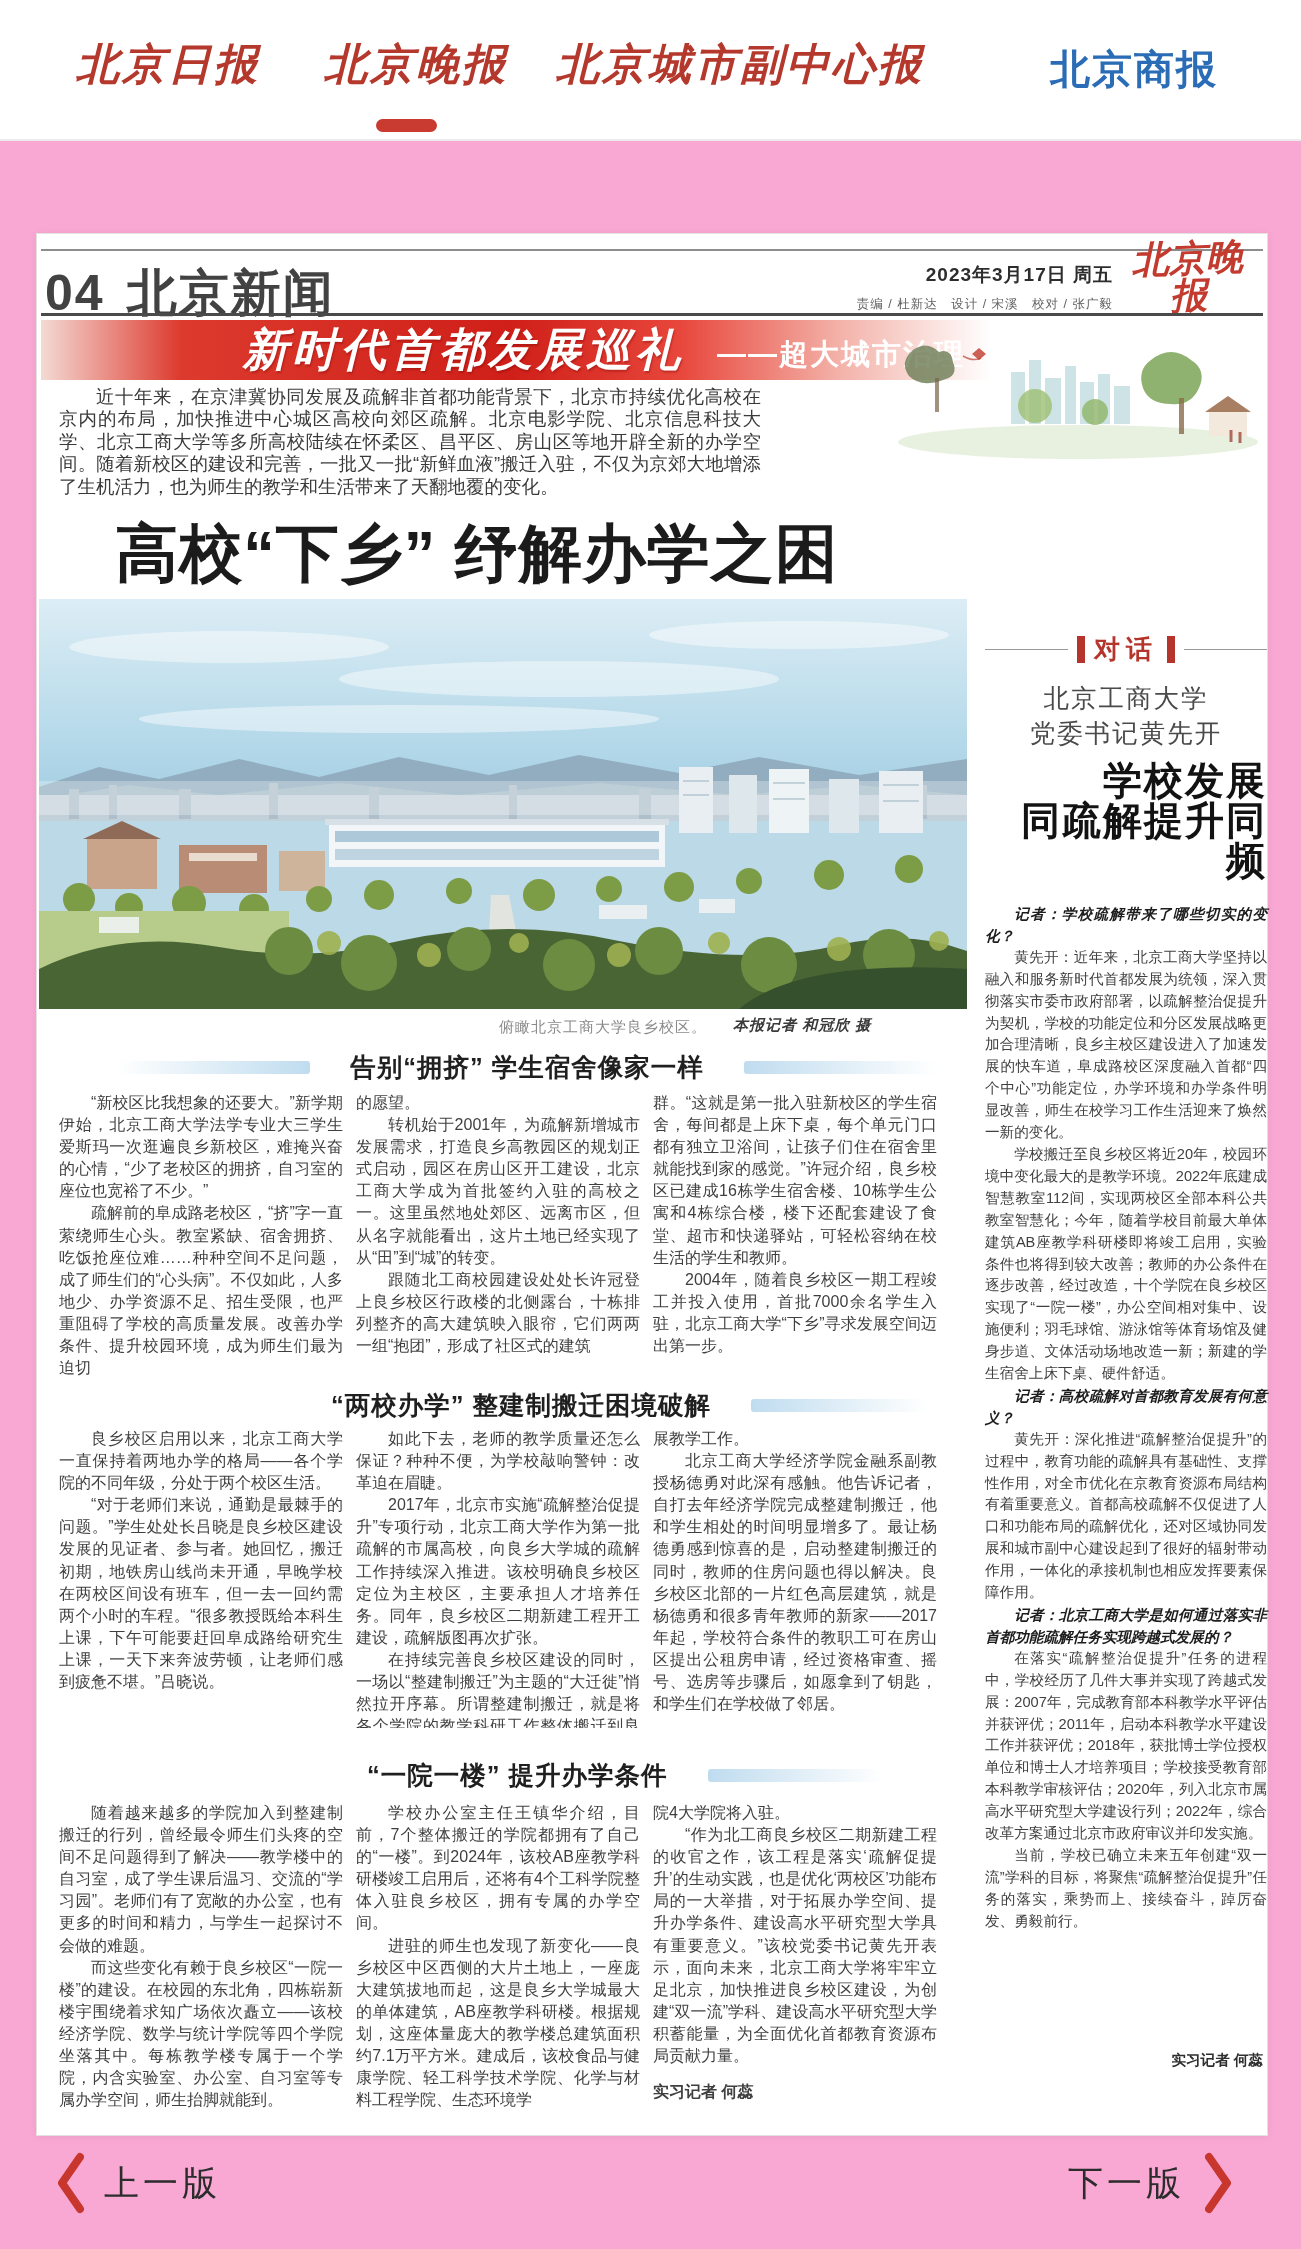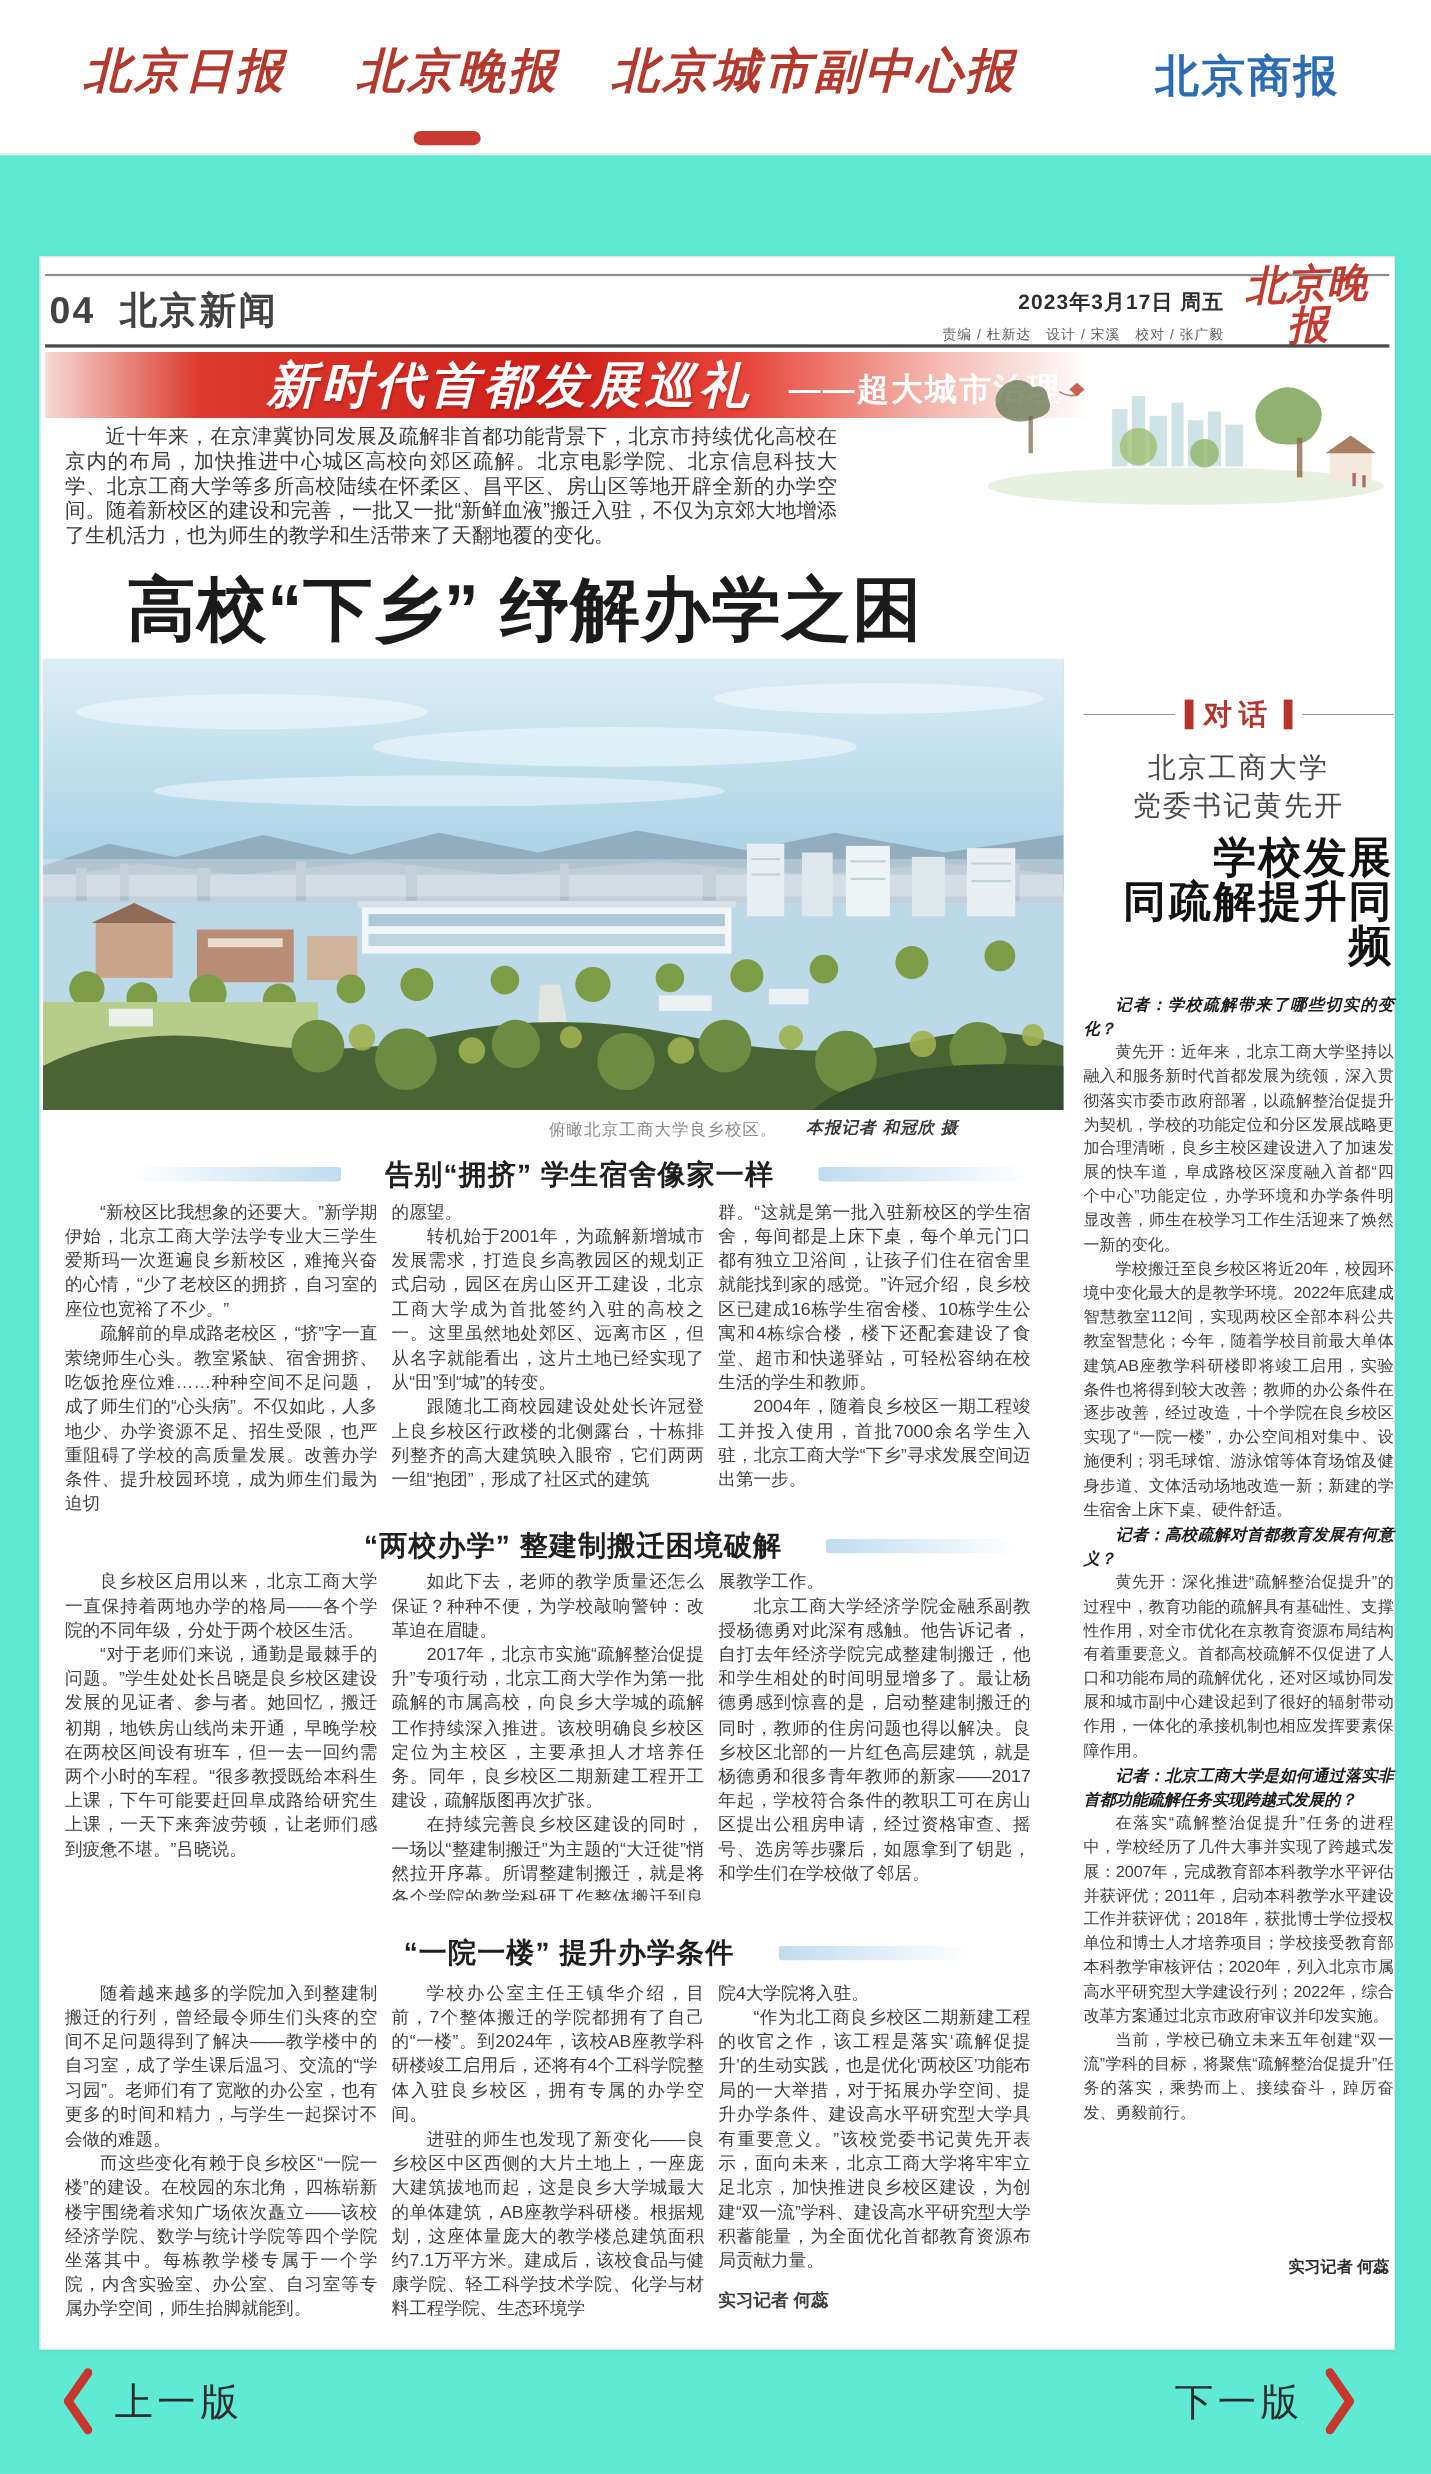--- a/index.html
+++ b/index.html
@@ -1,35 +1,35 @@
 <!DOCTYPE html>
 <html><head>
 <meta charset="utf-8">
 <style>
   * { margin:0; padding:0; box-sizing:border-box; }
   body { font-family:"Liberation Sans","DejaVu Sans",sans-serif; background:#fff; }
-  .screen { position:relative; width:1301px; height:2249px; background:#5eead4; overflow:hidden; margin:0 auto; }
+  .screen { position:relative; width:1301px; height:2249px; background:#f9a8d4; overflow:hidden; margin:0 auto; }
 
   
   .topbar { position:absolute; left:0; top:0; width:1301px; height:141px; background:#fff; border-bottom:2px solid #ececec; }
   .tab { position:absolute; top:36px; color:#b5382d; font-family:"DejaVu Serif","Liberation Serif",serif;
          font-weight:bold; font-style:italic; font-size:43px; letter-spacing:3px; cursor:pointer; white-space:nowrap; }
   .tab.t1 { left:76px; }
   .tab.t2 { left:324px; }
   .tab.t3 { left:556px; }
   .tab.t4 { left:1050px; top:42px; font-family:"Liberation Sans","DejaVu Sans",sans-serif; font-style:normal;
             font-weight:bold; color:#2a6cb5; font-size:40px; letter-spacing:2px; }
   .tab-indicator { position:absolute; left:376px; top:119px; width:61px; height:13px; border-radius:7px; background:#c93a30; }
 
   
   .sheet { position:absolute; left:36px; top:233px; width:1232px; height:1903px; background:#fff;
            border:1px solid #e4e2df; box-shadow:0 1px 8px rgba(0,0,0,.07); }
 
   .rule-top { position:absolute; left:4px; top:15px; width:1222px; height:2px; background:#8d8d8d; }
-  .pageno-row { position:absolute; left:8px; top:26px; font-size:34px; color:#424242; font-weight:600; letter-spacing:2px; }
+  .pageno-row { position:absolute; left:8px; top:26px; font-size:50px; color:#424242; font-weight:600; letter-spacing:2px; }
   .pageno-row .no { margin-right:22px; }
   .hdr-right { position:absolute; right:154px; top:28px; text-align:right; }
   .hdr-date { font-size:19px; font-weight:bold; color:#2d2d2d; letter-spacing:1px; }
   .hdr-credits { margin-top:8px; font-size:12.5px; color:#616161; letter-spacing:1px; }
   .masthead { position:absolute; right:6px; top:6px; width:146px; font-family:"DejaVu Serif","Liberation Serif",serif;
               font-weight:bold; font-style:italic; font-size:37px; color:#c23b2e; transform:rotate(-2deg); line-height:1; text-align:center; }
   .rule-mid { position:absolute; left:4px; top:79px; width:1222px; height:3px; background:#4a4a4a; }
 
   
   .banner { position:absolute; left:4px; top:86px; width:1222px; height:60px;

